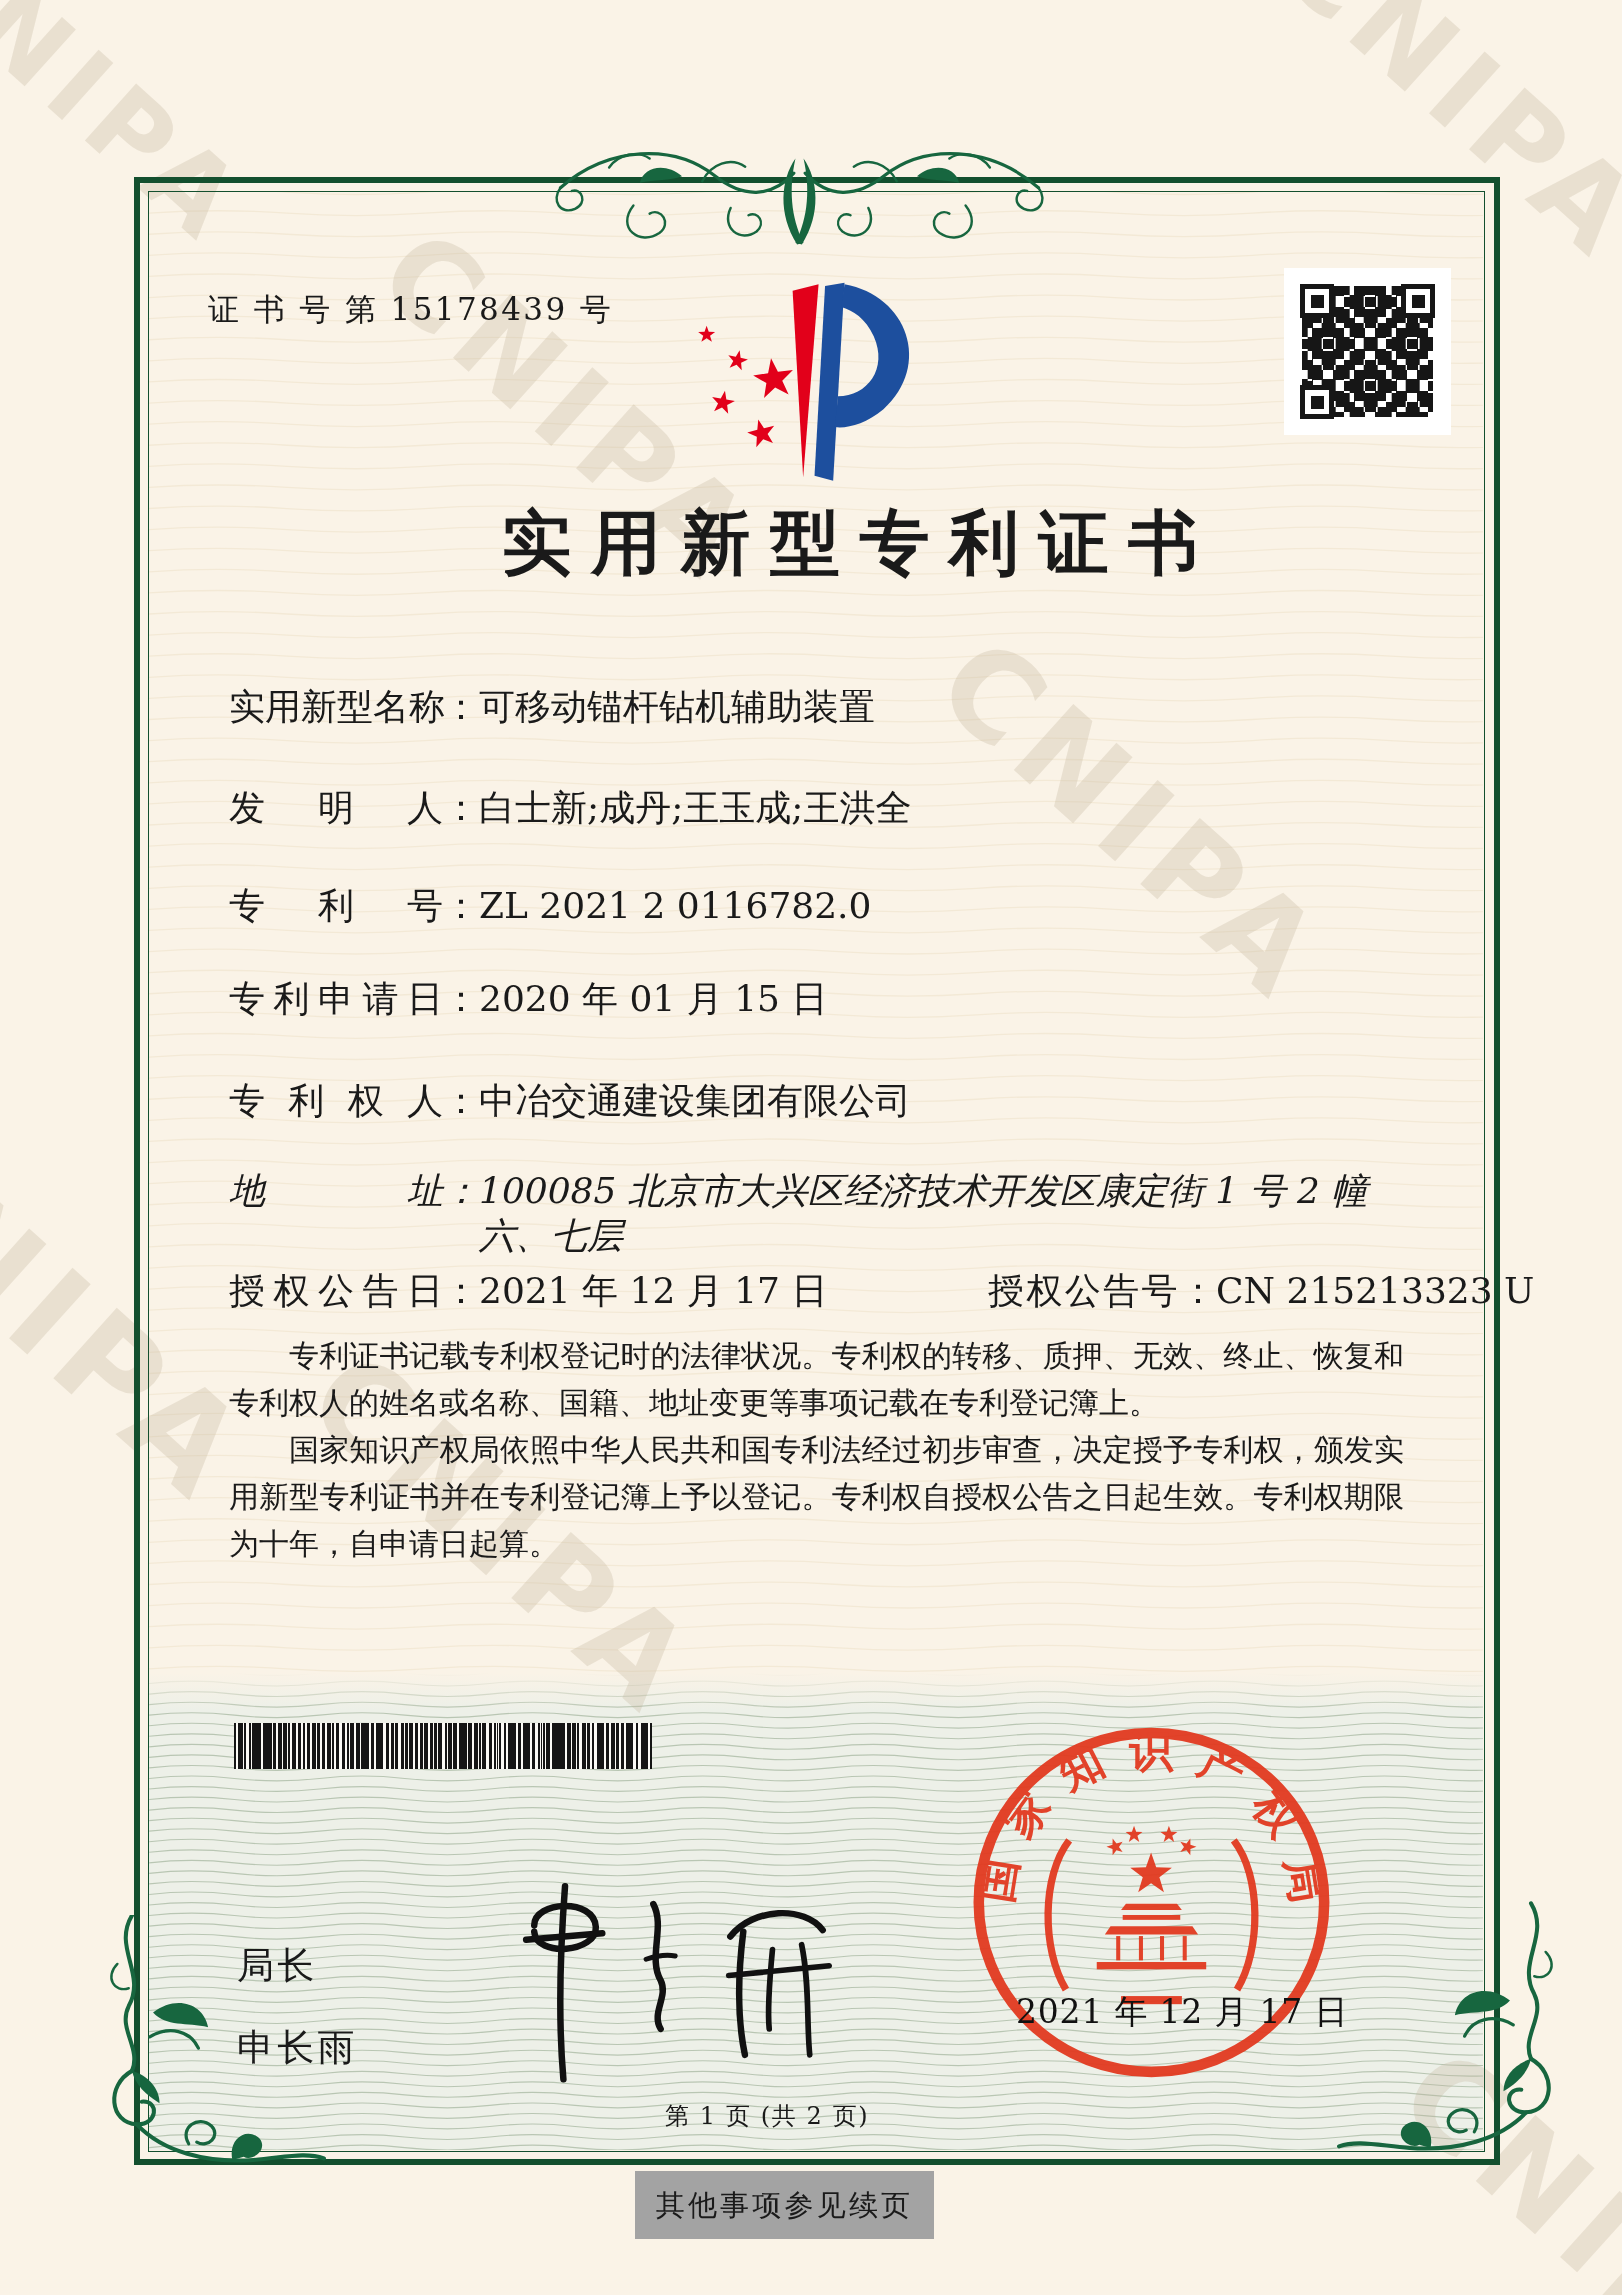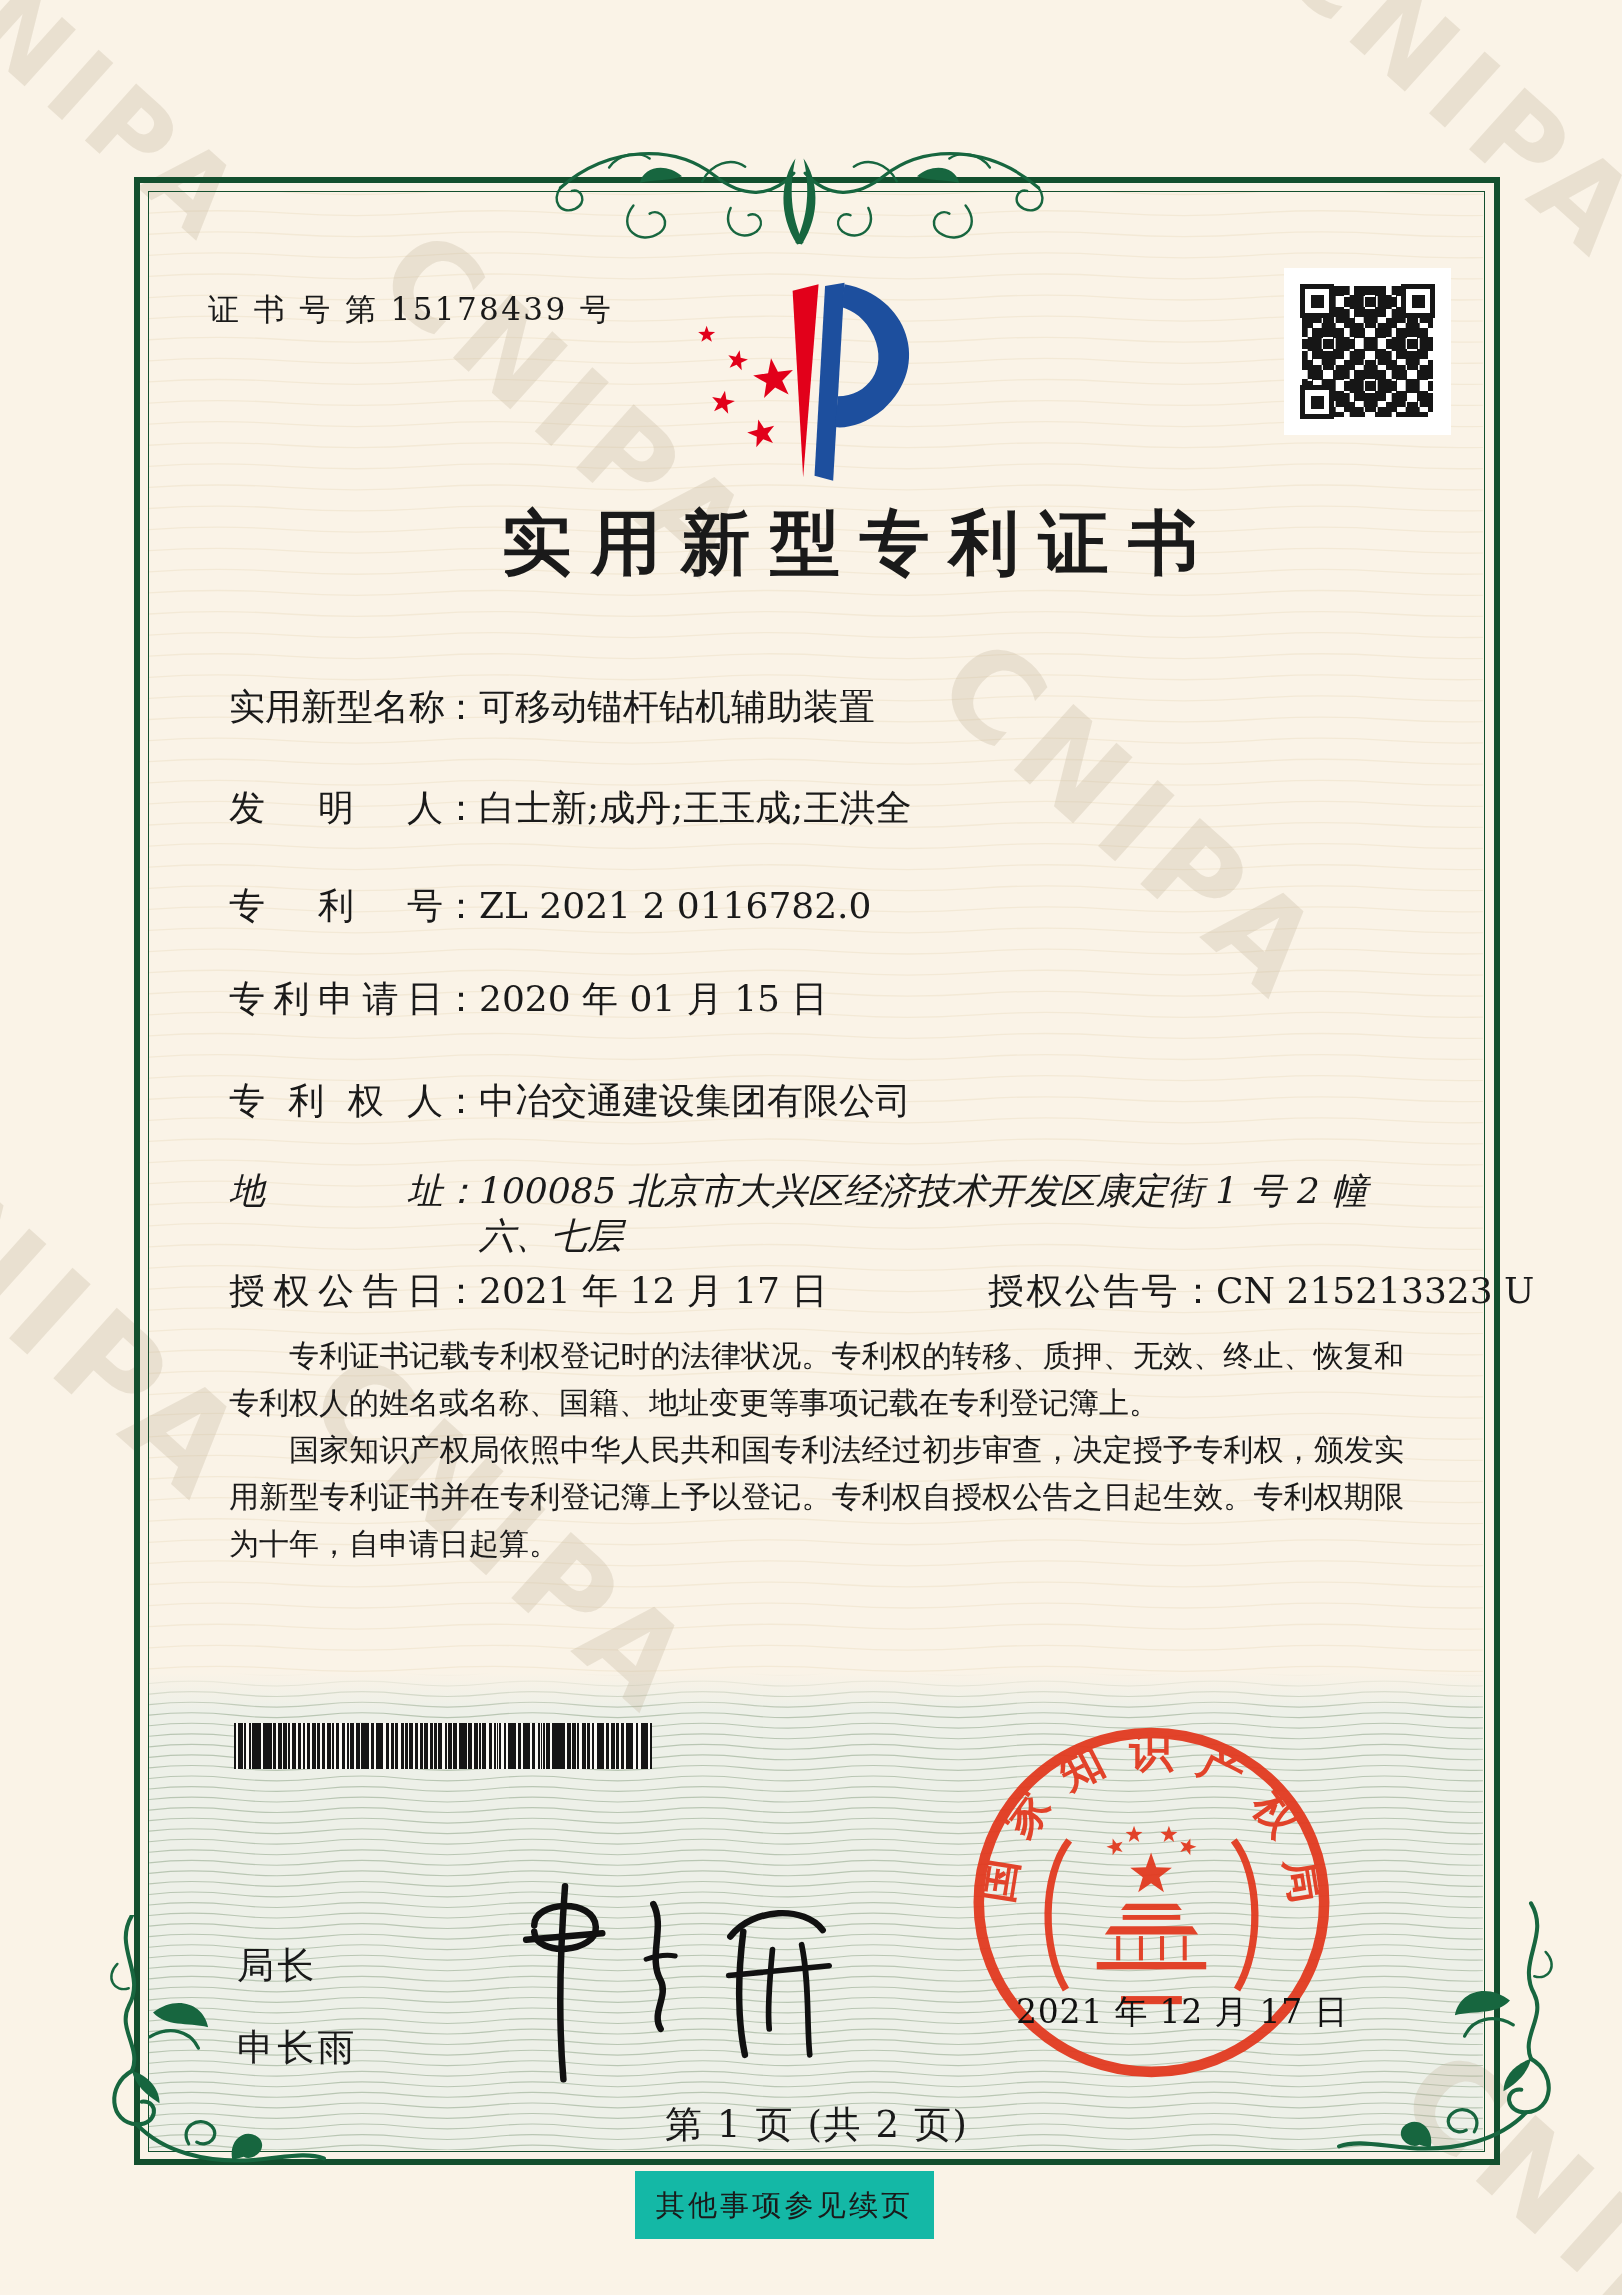--- a/index.html
+++ b/index.html
@@ -48,22 +48,22 @@
   
   .barcode{position:absolute;left:234px;top:1723px;width:418px;height:46px;z-index:5;background-color:#fbfaf6;
      background-image:
        repeating-linear-gradient(90deg,#151515 0 2.4px,transparent 2.4px 4.9px),
        repeating-linear-gradient(90deg,#151515 0 1.6px,transparent 1.6px 7.3px),
        repeating-linear-gradient(90deg,transparent 0 4px,#151515 4px 6.5px,transparent 6.5px 14px);}
   .sig-label{position:absolute;left:237px;font-size:37px;letter-spacing:3.2px;z-index:5;margin-top:16px;}
   .signature{position:absolute;left:487px;top:1862px;z-index:6;}
   .seal{position:absolute;left:967px;top:1722px;z-index:6;opacity:.95;}
   .seal-date{position:absolute;left:1016px;top:1990px;font-size:33px;letter-spacing:0.8px;color:#111;z-index:7;white-space:nowrap;}
-  .page-no{position:absolute;left:665px;top:2100px;font-size:37px;letter-spacing:1.6px;z-index:5;}
-  .cont-box{position:absolute;left:635px;top:2171px;width:299px;height:68px;background:#14b8a6;z-index:5;}
+  .page-no{position:absolute;left:665px;top:2100px;font-size:24px;letter-spacing:1.6px;z-index:5;}
+  .cont-box{position:absolute;left:635px;top:2171px;width:299px;height:68px;background:#a3a3a3;z-index:5;}
   .cont-box span{display:block;text-align:center;line-height:68px;font-size:29px;letter-spacing:3.2px;}
 </style>
 </head>
 <body>
 
 <div class="page">
 
   <svg id="waves-top" class="waves" width="1334" height="1481" viewBox="0 0 1644 1825">
       <path d="M0 0 q 85 -6 170 0 q 85 6 170 0 q 85 -6 170 0 q 85 6 170 0 q 85 -6 170 0 q 85 6 170 0 q 85 -6 170 0 q 85 6 170 0 q 85 -6 170 0 q 85 6 170 0 q 85 -6 170 0 q 85 6 170 0" fill="none" stroke="#f3e9d6" stroke-width="1.6"></path>
       <path d="M0 26 q 85 -6 170 0 q 85 6 170 0 q 85 -6 170 0 q 85 6 170 0 q 85 -6 170 0 q 85 6 170 0 q 85 -6 170 0 q 85 6 170 0 q 85 -6 170 0 q 85 6 170 0 q 85 -6 170 0 q 85 6 170 0" fill="none" stroke="#f3e9d6" stroke-width="1.6"></path>

